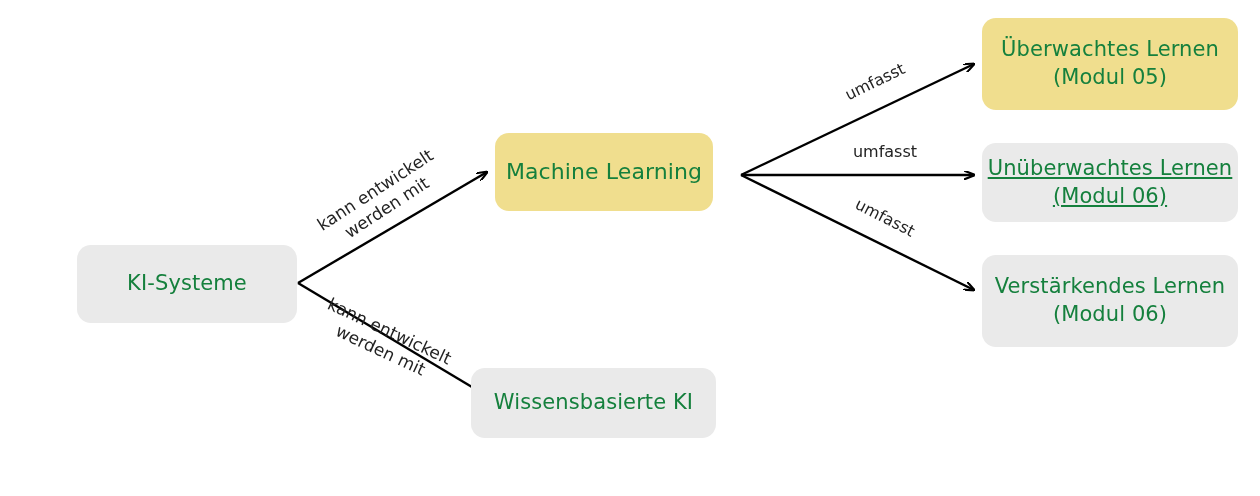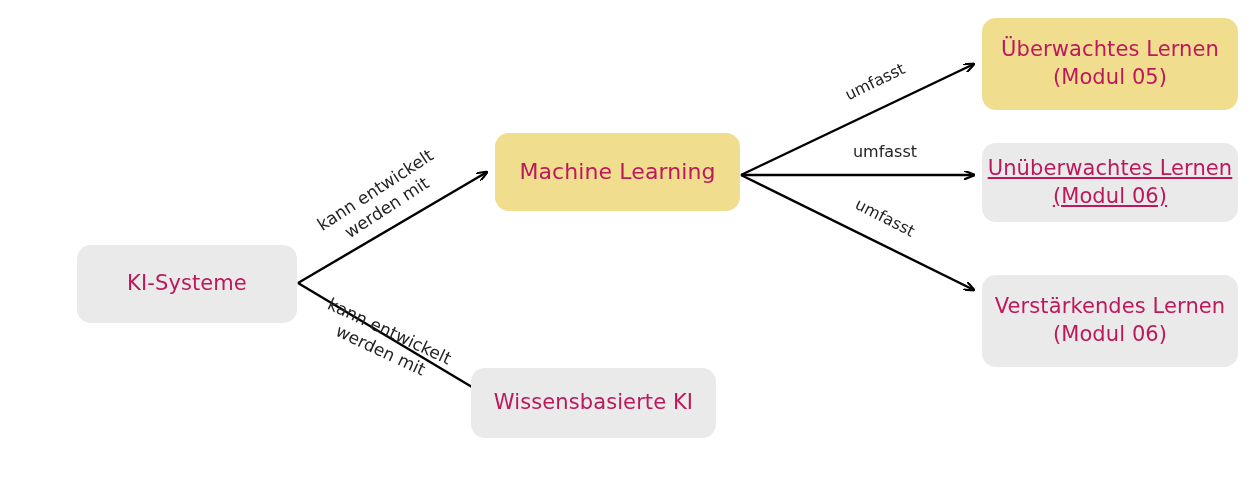--- a/index.html
+++ b/index.html
@@ -25,54 +25,53 @@
     height: 496px;
   }
   .node {
     position: absolute;
     box-sizing: border-box;
     display: flex;
     align-items: center;
     justify-content: center;
     text-align: center;
     border-radius: 14px;
-    color: #be185d;
+    color: #15803d;
     line-height: 1.32;
     letter-spacing: 0.1px;
     z-index: 2;
   }
   .node-gray  { background: #eaeaea; }
   .node-yellow{ background: #f0de8e; }
 
   .n-ki {
     left: 53px;  top: 245px;  width: 220px; height: 78px;
     font-size: 21px;
     margin-left: 24px;
   }
   .n-ml {
-    left: 495px; top: 133px; width: 245px; height: 78px;
+    left: 495px; top: 133px; width: 218px; height: 78px;
     font-size: 22px;
   }
   .n-wb {
     left: 471px; top: 368px; width: 245px; height: 70px;
     font-size: 21px;
   }
   .n-sup {
     left: 982px; top: 18px;  width: 256px; height: 92px;
     font-size: 21px;
   }
   .n-unsup {
     left: 982px; top: 143px; width: 256px; height: 79px;
     font-size: 21px;
     text-decoration: underline;
   }
   .n-rl {
     left: 982px; top: 255px; width: 256px; height: 92px;
     font-size: 21px;
-    margin-top: 20px;
   }
   .node .label-lines { white-space: pre-line; }
 
   .edge-label {
     position: absolute;
     color: #232323;
     font-size: 17px;
     line-height: 1.22;
     text-align: center;
     white-space: pre-line;

